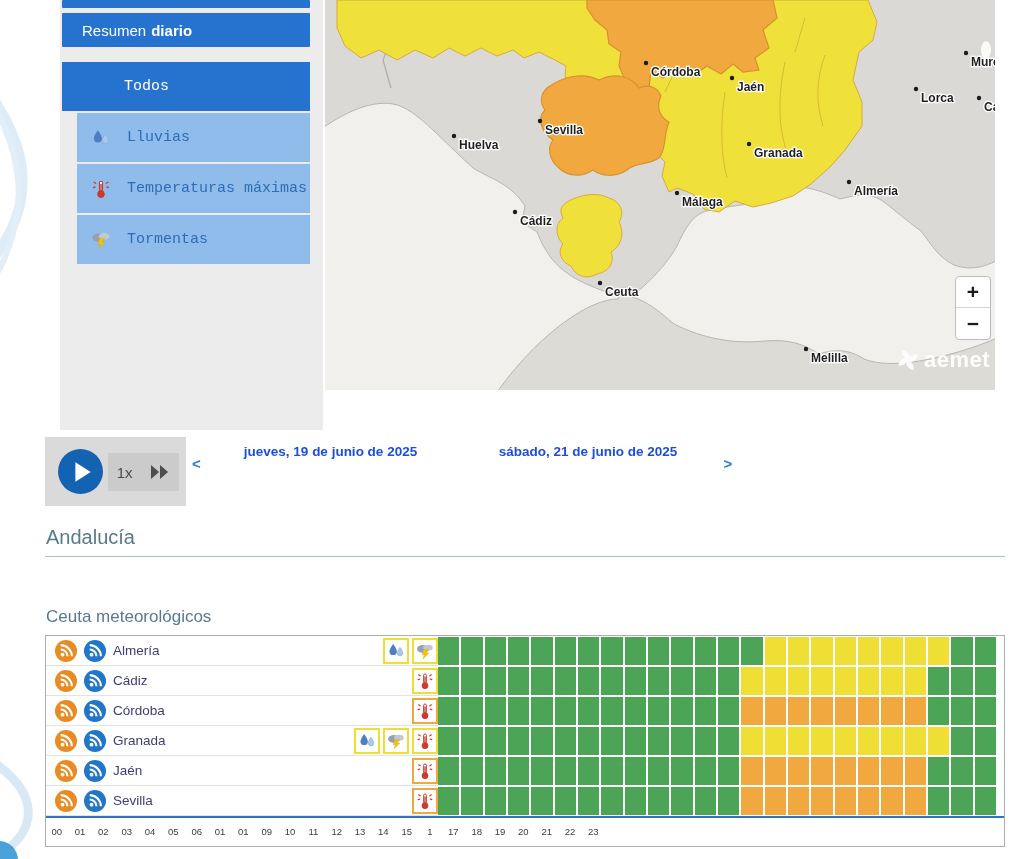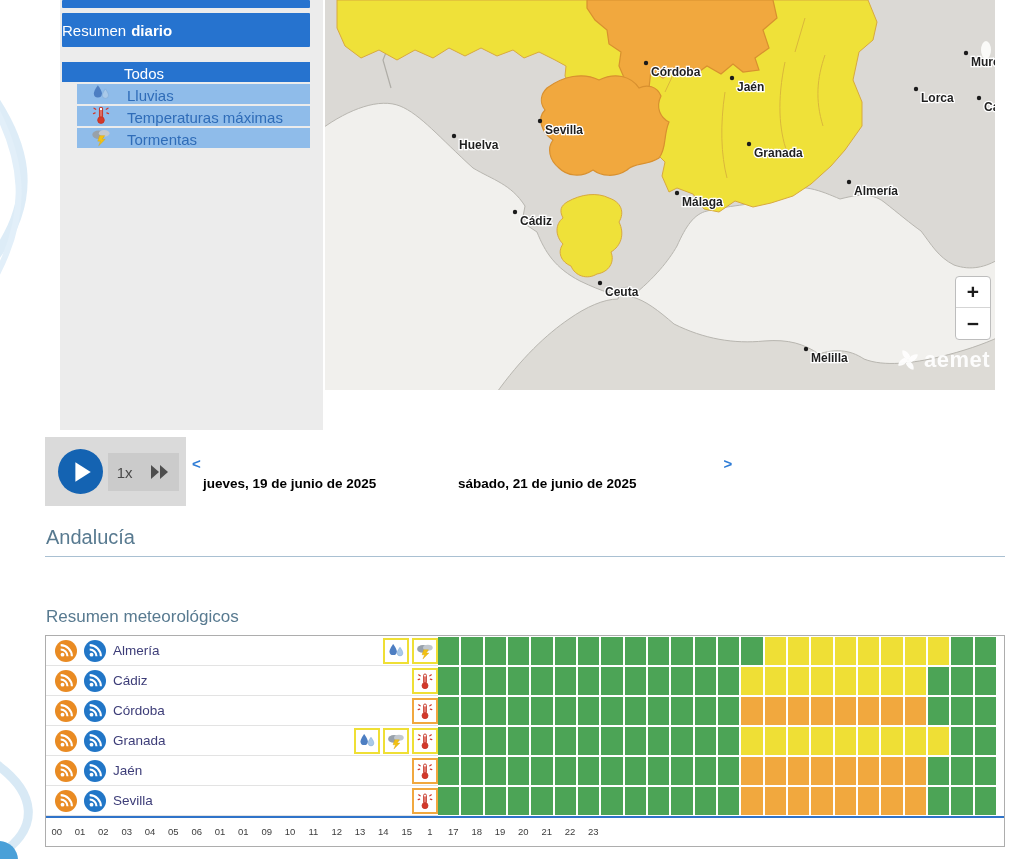--- a/index.html
+++ b/index.html
@@ -8,23 +8,23 @@
   #page { position:relative; width:1024px; height:859px; overflow:hidden; background:#fff; }
 
   
   .deco { position:absolute; left:0; top:0; pointer-events:none; }
 
   
   .sidebar-panel { position:absolute; left:60px; top:0; width:263px; height:430px; background:#ECECEC; }
   .sb-btn { position:absolute; left:2px; width:248px; border-radius:1px; display:flex; align-items:center; cursor:pointer; }
   .sb-dark { background:#2673CF; color:#fff; }
   .sb-partial { top:0; height:8px; }
-  .sb-resumen { top:13px; height:34px; font-size:15px; }
+  .sb-resumen { top:13px; height:34px; padding-left:20px; font-size:15px; }
   .sb-resumen b { margin-left:5px; }
-  .filter { height:20px; margin-bottom:2px; display:flex; align-items:flex-end; cursor:pointer; }
+  .filter { height:49px; margin-bottom:2px; display:flex; align-items:center; cursor:pointer;font-family:Liberation Mono, monospace; }
   .filter-group { position:absolute; left:2px; top:62px; width:248px; }
   .filter.active { background:#2673CF; color:#fff; padding-left:62px; font-size:15px; }
   .filter.light { background:#8FBCEA; color:#2F6CB8; font-size:15px;margin-left:15px; }
   .filter .f-icon { width:22px; height:22px; margin-left:13px; margin-right:15px; display:flex; }
   .filter .f-icon svg { width:22px; height:22px; }
 
   
   .map { position:absolute; left:325px; top:0; width:670px; height:390px; background:#F1F0ED; }
   .zoomctl { position:absolute; left:630px; top:276px; width:36px; height:64px; background:#fff; border:1px solid #BDBDBD; border-radius:4px; overflow:hidden; }
   .zoomcell { width:100%; height:31px; display:flex; align-items:center; justify-content:center; font-size:21px; font-weight:bold; color:#1c1c1c; cursor:pointer; }
@@ -35,21 +35,21 @@
 
   
   .playback { position:absolute; left:45px; top:437px; width:141px; height:69px; background:#DADADA; }
   .play-btn { position:absolute; left:13px; top:12px; width:45px; height:45px; cursor:pointer; }
   .speed-box { position:absolute; left:63px; top:16px; width:71px; height:38px; background:#CBCBCB; display:flex; align-items:center; justify-content:space-around; }
   .speed-label { font-size:15px; color:#4a4a4a; }
   .ff-btn { width:20px; height:16px; cursor:pointer; display:flex; }
 
   .tabs { position:absolute; left:190px; top:437px; width:807px; height:53px; display:flex; background:#fff; }
   .tab-arrow { width:13px; display:flex; align-items:center; justify-content:center; color:#2E7CD6; font-weight:bold; font-size:15px; cursor:pointer; }
-  .tab { position:relative; padding-top:7px; font-size:13.5px; font-weight:bold; color:#000000; cursor:pointer;margin-top:32px; }
+  .tab { position:relative; padding-top:7px; text-align:center; font-size:13.5px; font-weight:bold; color:#1d4ed8; cursor:pointer; }
   .tab.selected { background:#E9E9E9; }
   .tab.selected::after { content:""; position:absolute; left:50%; bottom:-4px; margin-left:-9px;
      border-left:9px solid transparent; border-right:9px solid transparent; border-bottom:13px solid #2E7CD6; }
   .tab-r { width:20px; }
 
   
   .h-region { position:absolute; left:46px; top:526px; font-size:20px; color:#587A90; }
   .rule { position:absolute; left:45px; top:556px; width:960px; border-top:1px solid #A9C0D2; }
   .h-avisos { position:absolute; left:46px; top:607px; font-size:17px; color:#587A90; }
 
@@ -228,21 +228,21 @@
   <div class="tabs">
     <div class="tab-arrow">&lt;</div>
 
     <div class="tab" style="width: 255px;">jueves, 19 de junio de 2025</div>
       <div class="tab" style="width: 260px;">sábado, 21 de junio de 2025</div>
       <div class="tab-arrow tab-r" id="next-arrow">&gt;</div>
   </div>
 
   <div class="h-region">Andalucía</div>
   <div class="rule"></div>
-  <div class="h-avisos">Resumen meteorológicos</div>
+  <div class="h-avisos">Ceuta meteorológicos</div>
 
   <div class="wtable">
     <div id="rows-container">
         <div class="t-row">
           <div class="t-left">
             <span class="rss"><svg viewBox="0 0 24 24">
                 <circle cx="12" cy="12" r="12" fill="#E98B23"></circle>
                 <circle cx="8.2" cy="16" r="2.1" fill="#fff"></circle>
                 <path d="M6.2 10.4a7.4 7.4 0 0 1 7.4 7.4" fill="none" stroke="#fff" stroke-width="2.3"></path>
                 <path d="M6.2 5.6A12.2 12.2 0 0 1 18.4 17.8" fill="none" stroke="#fff" stroke-width="2.3"></path>

